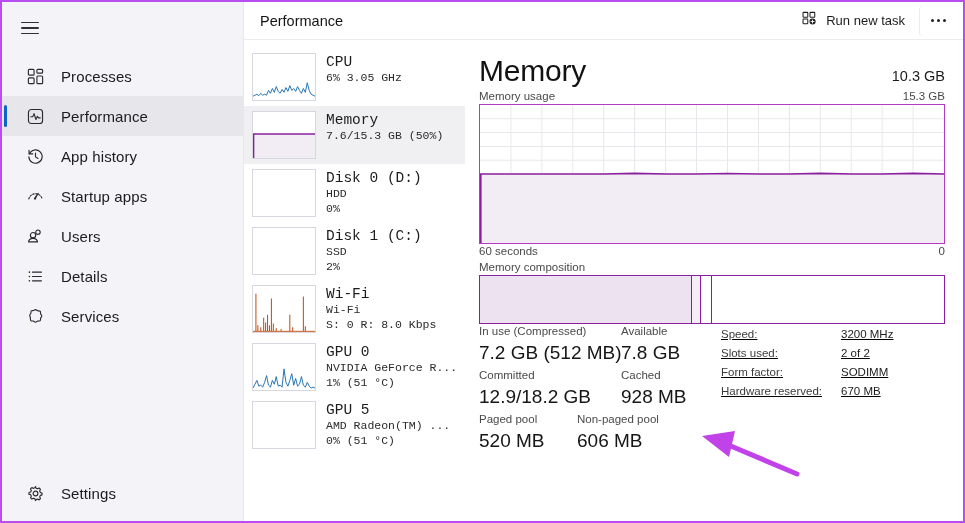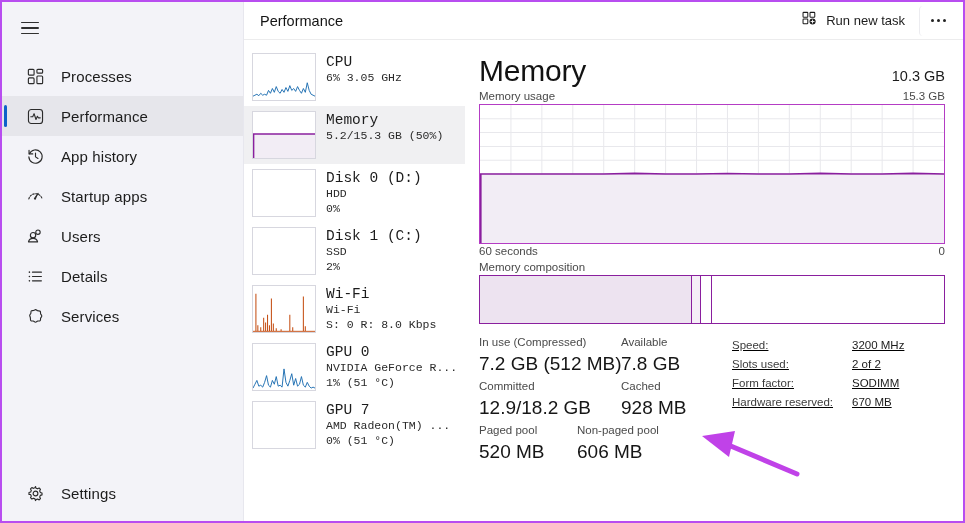--- a/index.html
+++ b/index.html
@@ -217,22 +217,21 @@
     background: #ffffff;
     display: flex;
     position: relative;
     overflow: hidden;
   }
   .comp-seg { height: 100%; }
 
   
   .stats {
     display: flex;
-    margin-top: 11px;
-    gap: 15px;
+    gap: 4px;
   }
   .stats-left { flex: 0 0 232px; }
   .stat-grid {
     display: grid;
     grid-template-columns: 142px auto;
     row-gap: 1px;
   }
   .stat-label {
     font-size: 11.5px;
     color: #4a4a4a;
@@ -427,21 +426,21 @@
         <div class="res-item selected">
           <div class="res-thumb">
             <svg viewBox="0 0 64 48" preserveAspectRatio="none">
               <rect x="0" y="23" width="64" height="25" fill="#f2edf5"></rect>
               <polyline fill="none" stroke="#8a1f9e" stroke-width="1.4" points="0,23 64,23"></polyline>
               <line x1="0.7" y1="23" x2="0.7" y2="48" stroke="#8a1f9e" stroke-width="1.4"></line>
             </svg>
           </div>
           <div class="res-text">
             <div class="res-name">Memory</div>
-            <div class="res-sub">5.2/15.3 GB (50%)</div>
+            <div class="res-sub">7.6/15.3 GB (50%)</div>
           </div>
         </div>
 
         <div class="res-item">
           <div class="res-thumb">
             <svg viewBox="0 0 64 48" preserveAspectRatio="none"></svg>
           </div>
           <div class="res-text">
             <div class="res-name">Disk 0 (D:)</div>
             <div class="res-sub">HDD</div>
@@ -501,21 +500,21 @@
             <div class="res-sub">NVIDIA GeForce R...</div>
             <div class="res-sub">1%  (51 °C)</div>
           </div>
         </div>
 
         <div class="res-item">
           <div class="res-thumb">
             <svg viewBox="0 0 64 48" preserveAspectRatio="none"></svg>
           </div>
           <div class="res-text">
-            <div class="res-name">GPU 7</div>
+            <div class="res-name">GPU 5</div>
             <div class="res-sub">AMD Radeon(TM) ...</div>
             <div class="res-sub">0%  (51 °C)</div>
           </div>
         </div>
 
       </div>
 
       <div class="detail">
 
         <div class="detail-head">

